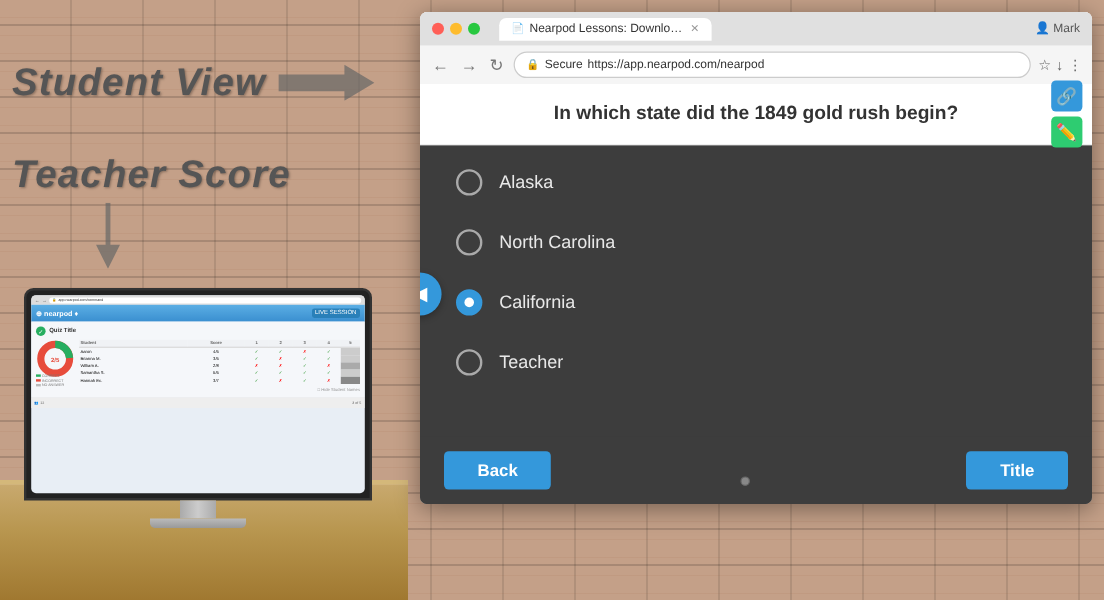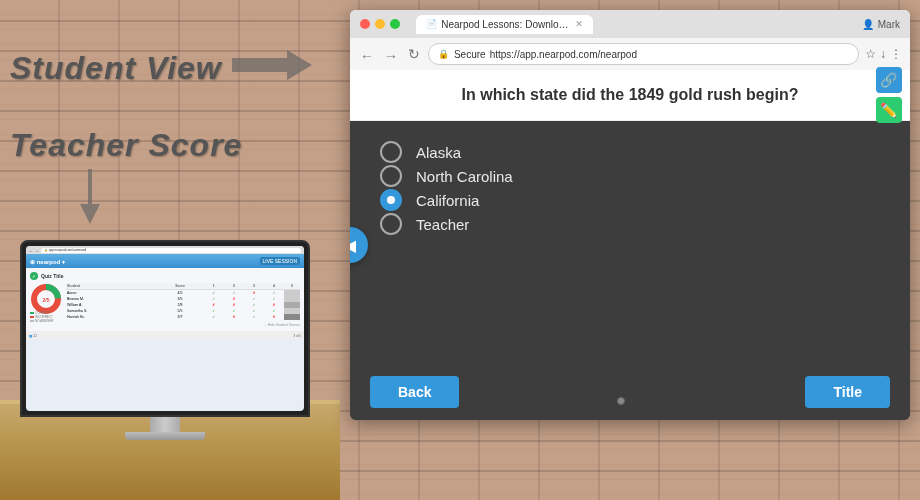--- a/index.html
+++ b/index.html
@@ -55,20 +55,21 @@
       top: 0;
       width: 340px;
       height: 500px;
       display: flex;
       flex-direction: column;
       padding: 40px 20px 20px 10px;
     }
 
     .view-label {
       display: flex;
+      align-items: center;
       margin-bottom: 20px;
     }
 
     .view-label-text {
       font-size: 32px;
       font-weight: 800;
       color: #555;
       text-shadow: 1px 1px 2px rgba(0,0,0,0.3);
       font-style: italic;
       letter-spacing: 1px;
@@ -314,21 +315,21 @@
     }
 
     .quiz-icon-blue { background: #3498db; color: white; }
     .quiz-icon-teal { background: #2ecc71; color: white; }
 
     .quiz-options {
       flex: 1;
       padding: 20px 30px;
       display: flex;
       flex-direction: column;
-      gap: 2px;
+      gap: 28px;
     }
 
     .quiz-option {
       display: flex;
       align-items: center;
       gap: 14px;
       cursor: pointer;
     }
 
     .quiz-radio {

